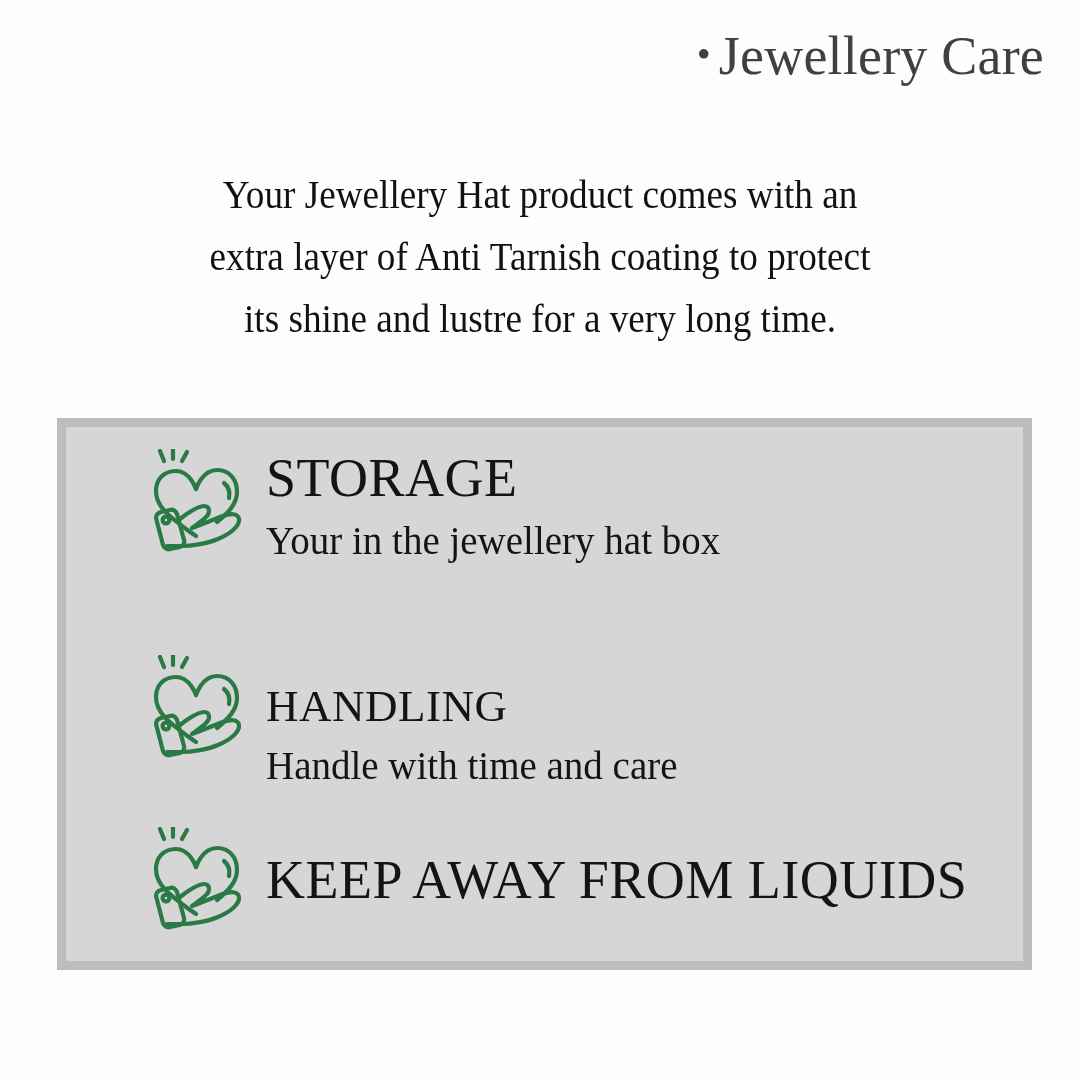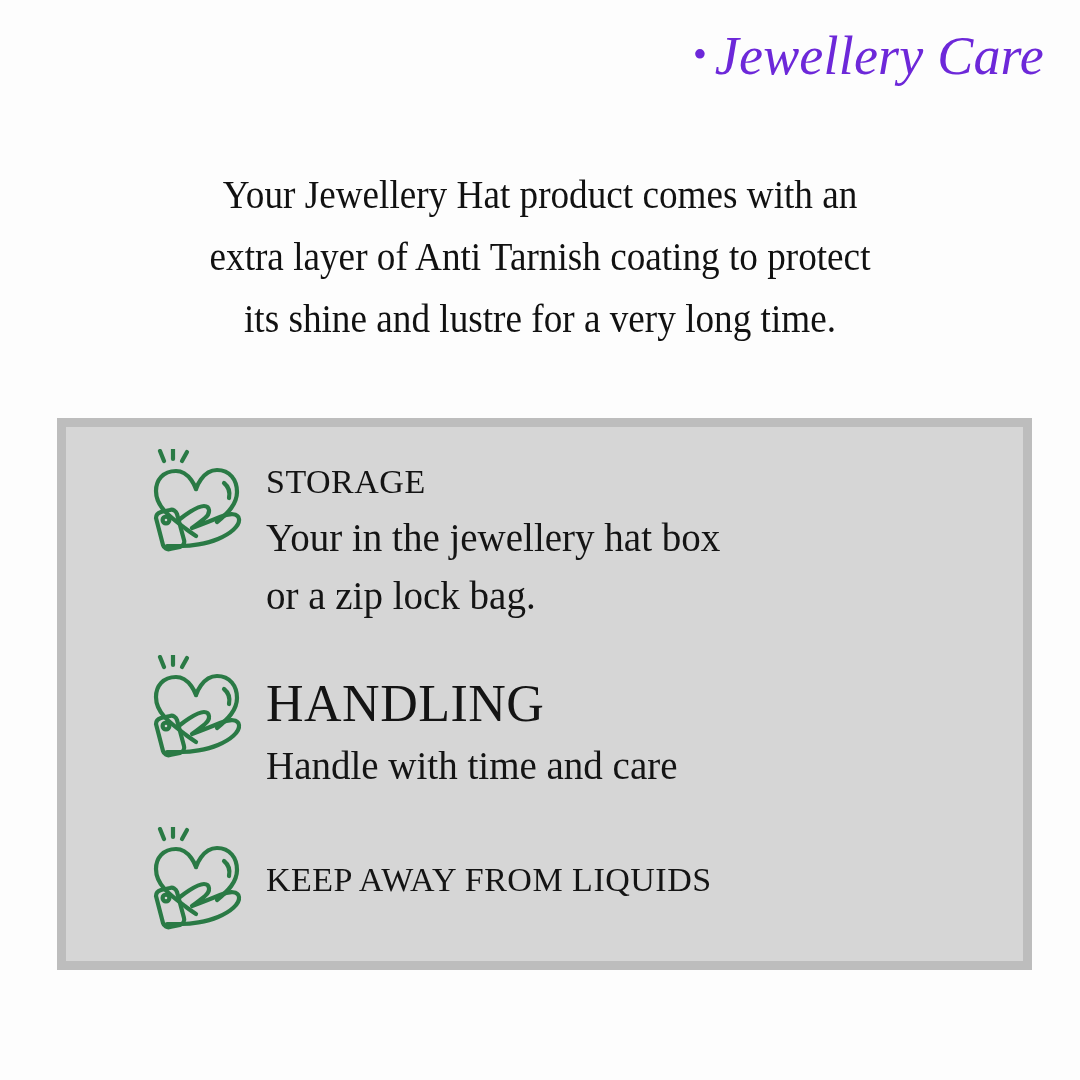--- a/index.html
+++ b/index.html
@@ -24,23 +24,22 @@
     width: 1044px;
     text-align: right;
   }
   .page-title {
     display: inline-block;
     font-family: "Liberation Serif", "DejaVu Serif", serif;
     font-size: 54px;
     line-height: 1.05;
     font-weight: 400;
     letter-spacing: 0.2px;
-    color: #6d28d9;
+    color: #404040;
     white-space: nowrap;
-    font-style: italic;
   }
   .title-bullet {
     display: inline-block;
     font-size: 40px;
     vertical-align: 6px;
     margin-right: 8px;
   }
 
   
   .intro {
@@ -94,30 +93,30 @@
   }
   .care-icon svg { display: block; width: 100%; height: 100%; }
 
   .care-text {
     flex: 1 1 auto;
     padding-top: 4px;
   }
 
   .care-heading {
     font-family: "Liberation Serif", "DejaVu Serif", serif;
-    font-size: 52px;
+    font-size: 45px;
     line-height: 50px;
     letter-spacing: 0.5px;
     color: #141414;
     white-space: nowrap;
     transform: scaleX(0.95);
     transform-origin: left center;
   }
   .care-heading.big {
-    font-size: 34px;
+    font-size: 54px;
     line-height: 54px;
   }
 
   .care-body {
     font-family: "Liberation Serif", "DejaVu Serif", serif;
     font-size: 39px;
     line-height: 58px;
     color: #141414;
     transform: scaleX(0.94);
     transform-origin: left center;
@@ -163,21 +162,20 @@
             <path d="M10 69 C10 66 12 64 15 63 L24 61 C27 60 30 62 31 65 L38 91
                      C39 94 37 97 34 98 L24 100 C21 101 18 99 17 96 Z"></path>
             <circle cx="20" cy="71" r="3.4"></circle>
           </g>
         </svg>
       </span>
       <span class="care-text">
         <span class="care-heading big">STORAGE</span>
         <span class="care-body">
           <span class="care-body-line">Your in the jewellery hat box</span>
-          <span class="care-body-line">or a zip lock bag.</span>
         </span>
       </span>
     </div>
 
     <div class="care-row row-1">
       <span class="care-icon">
         <svg viewBox="0 0 100 104" xmlns="http://www.w3.org/2000/svg">
           <g fill="none" stroke="#2a7a45" stroke-width="4.2" stroke-linecap="round" stroke-linejoin="round">
             <path d="M18 12 L14 2"></path>
             <path d="M27 10 L27 0"></path>

